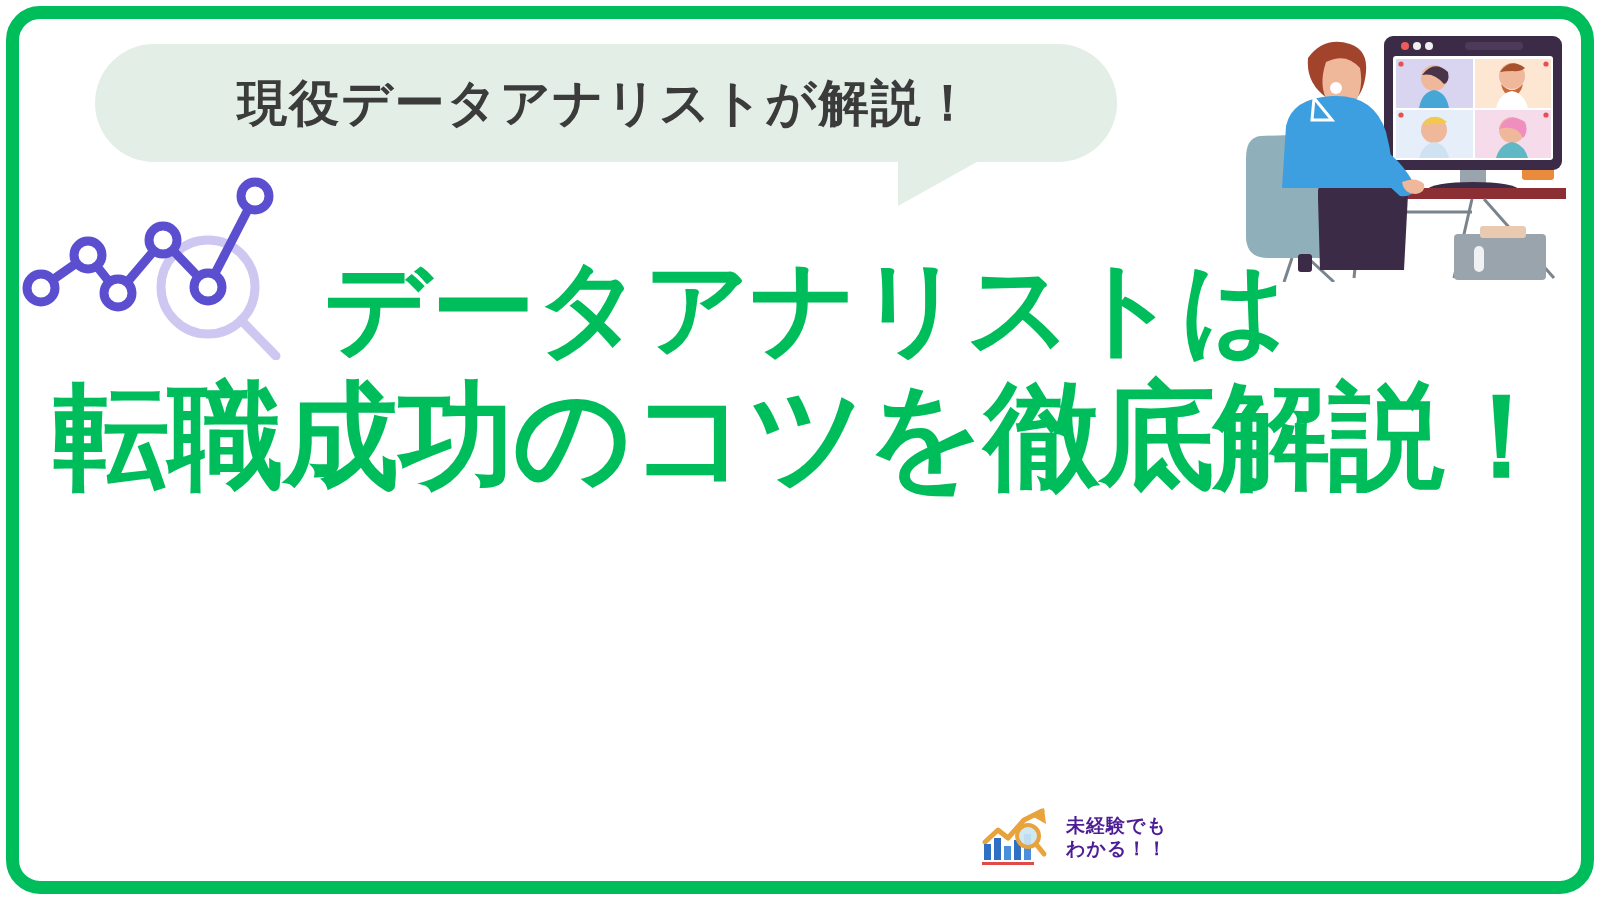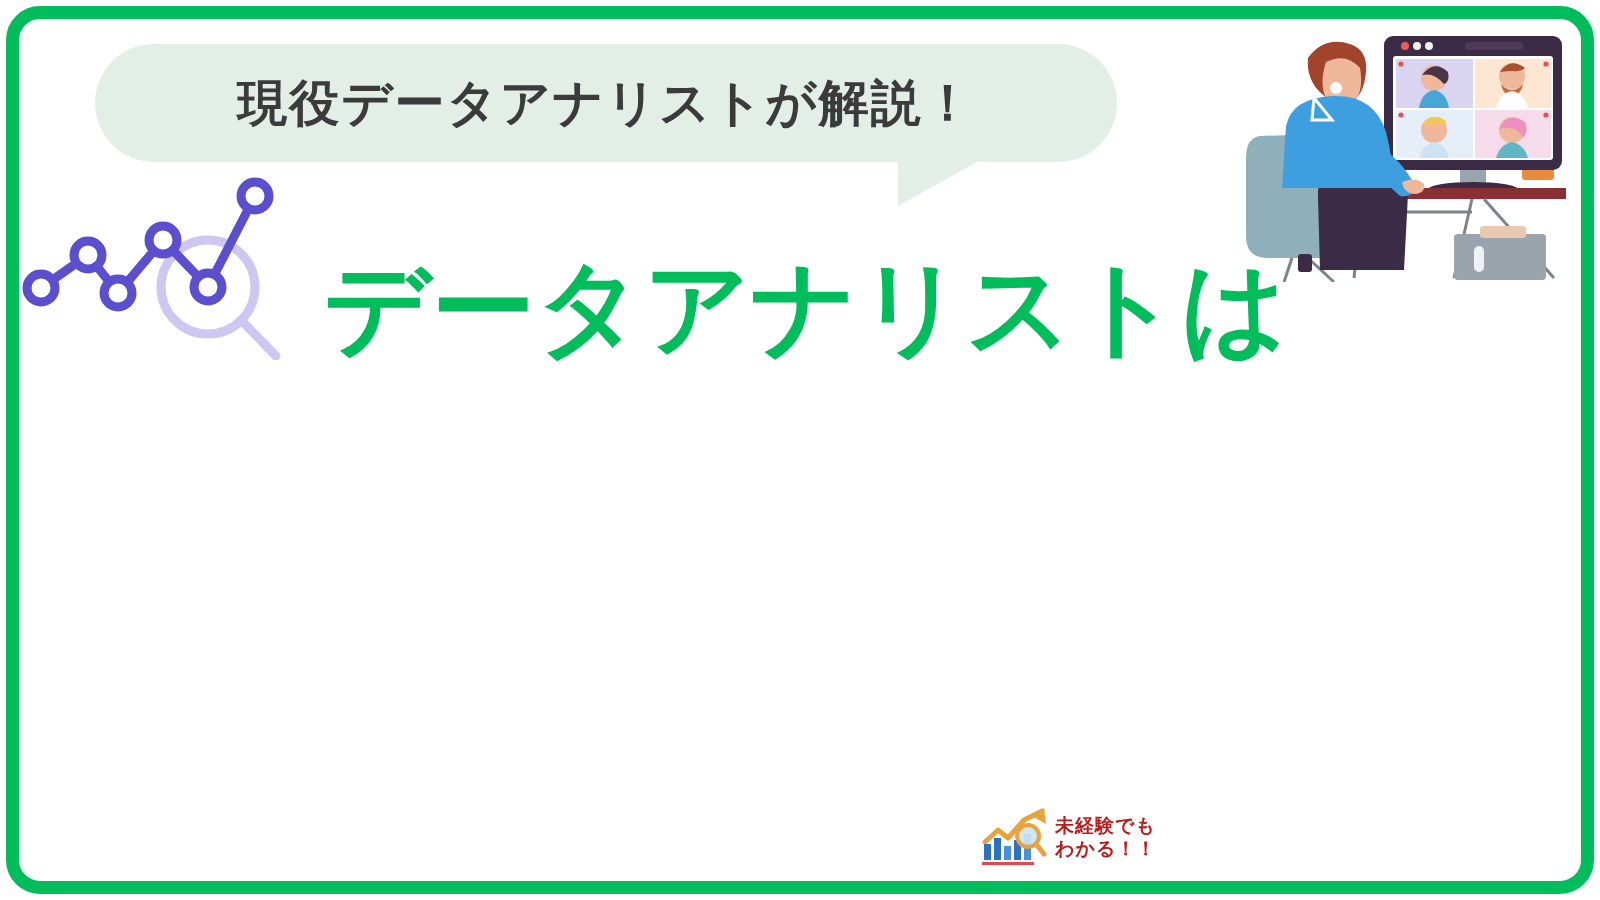--- a/index.html
+++ b/index.html
@@ -130,23 +130,23 @@
     z-index: 12;
     display: flex;
     align-items: center;
   }
   .logo-mark {
     width: 74px;
     height: 62px;
     flex: 0 0 auto;
   }
   .logo-tagline {
-    margin-left: 1px;
+    margin-left: 12px;
     flex: 0 0 auto;
-    color: #b91c1c;
+    color: #4c1d95;
     font-size: 19px;
     font-weight: 700;
     line-height: 1.22;
     font-family: "DejaVu Serif", "Liberation Serif", serif;
     letter-spacing: 1px;
   }
   .logo-tagline span { display: block; white-space: nowrap; }
   .logo-name-wrap {
     margin-left: 10px;
     flex: 0 0 auto;
@@ -282,20 +282,21 @@
         <path d="M64 112 q6 -28 46 -30 q42 -2 54 36 q8 30 6 56 l-110 0Z" fill="#3d9fe0"></path>
         <path d="M150 128 q30 16 44 46 q-4 10 -16 8 q-20 -18 -36 -34Z" fill="#3d9fe0"></path>
         <path d="M180 168 q14 -6 22 2 q2 8 -8 10 q-12 0 -14 -12Z" fill="#f0b89a"></path>
         <path d="M92 84 l18 22 l-20 0Z" fill="none" stroke="#ffffff" stroke-width="3"></path>
       </g>
     </svg>
   </div>
 
   <div class="headline">
     <span class="hl-line hl-1">データアナリストは</span>
+    <span class="hl-line hl-3">転職成功のコツを徹底解説！</span>
   </div>
 
   <div class="logo">
     <svg class="logo-mark" viewBox="0 0 74 62" aria-hidden="true">
       <polyline points="5,36 18,24 28,32 44,14 62,5" fill="none" stroke="#e8a33d" stroke-width="5" stroke-linejoin="round" stroke-linecap="round"></polyline>
       <polygon points="64,2 66,18 52,10" fill="#e8a33d"></polygon>
       <rect x="4" y="38" width="7" height="16" fill="#2f6fc4"></rect>
       <rect x="14" y="32" width="7" height="22" fill="#2f6fc4"></rect>
       <rect x="24" y="40" width="7" height="14" fill="#4a8fdc"></rect>
       <rect x="34" y="34" width="7" height="20" fill="#2f6fc4"></rect>

